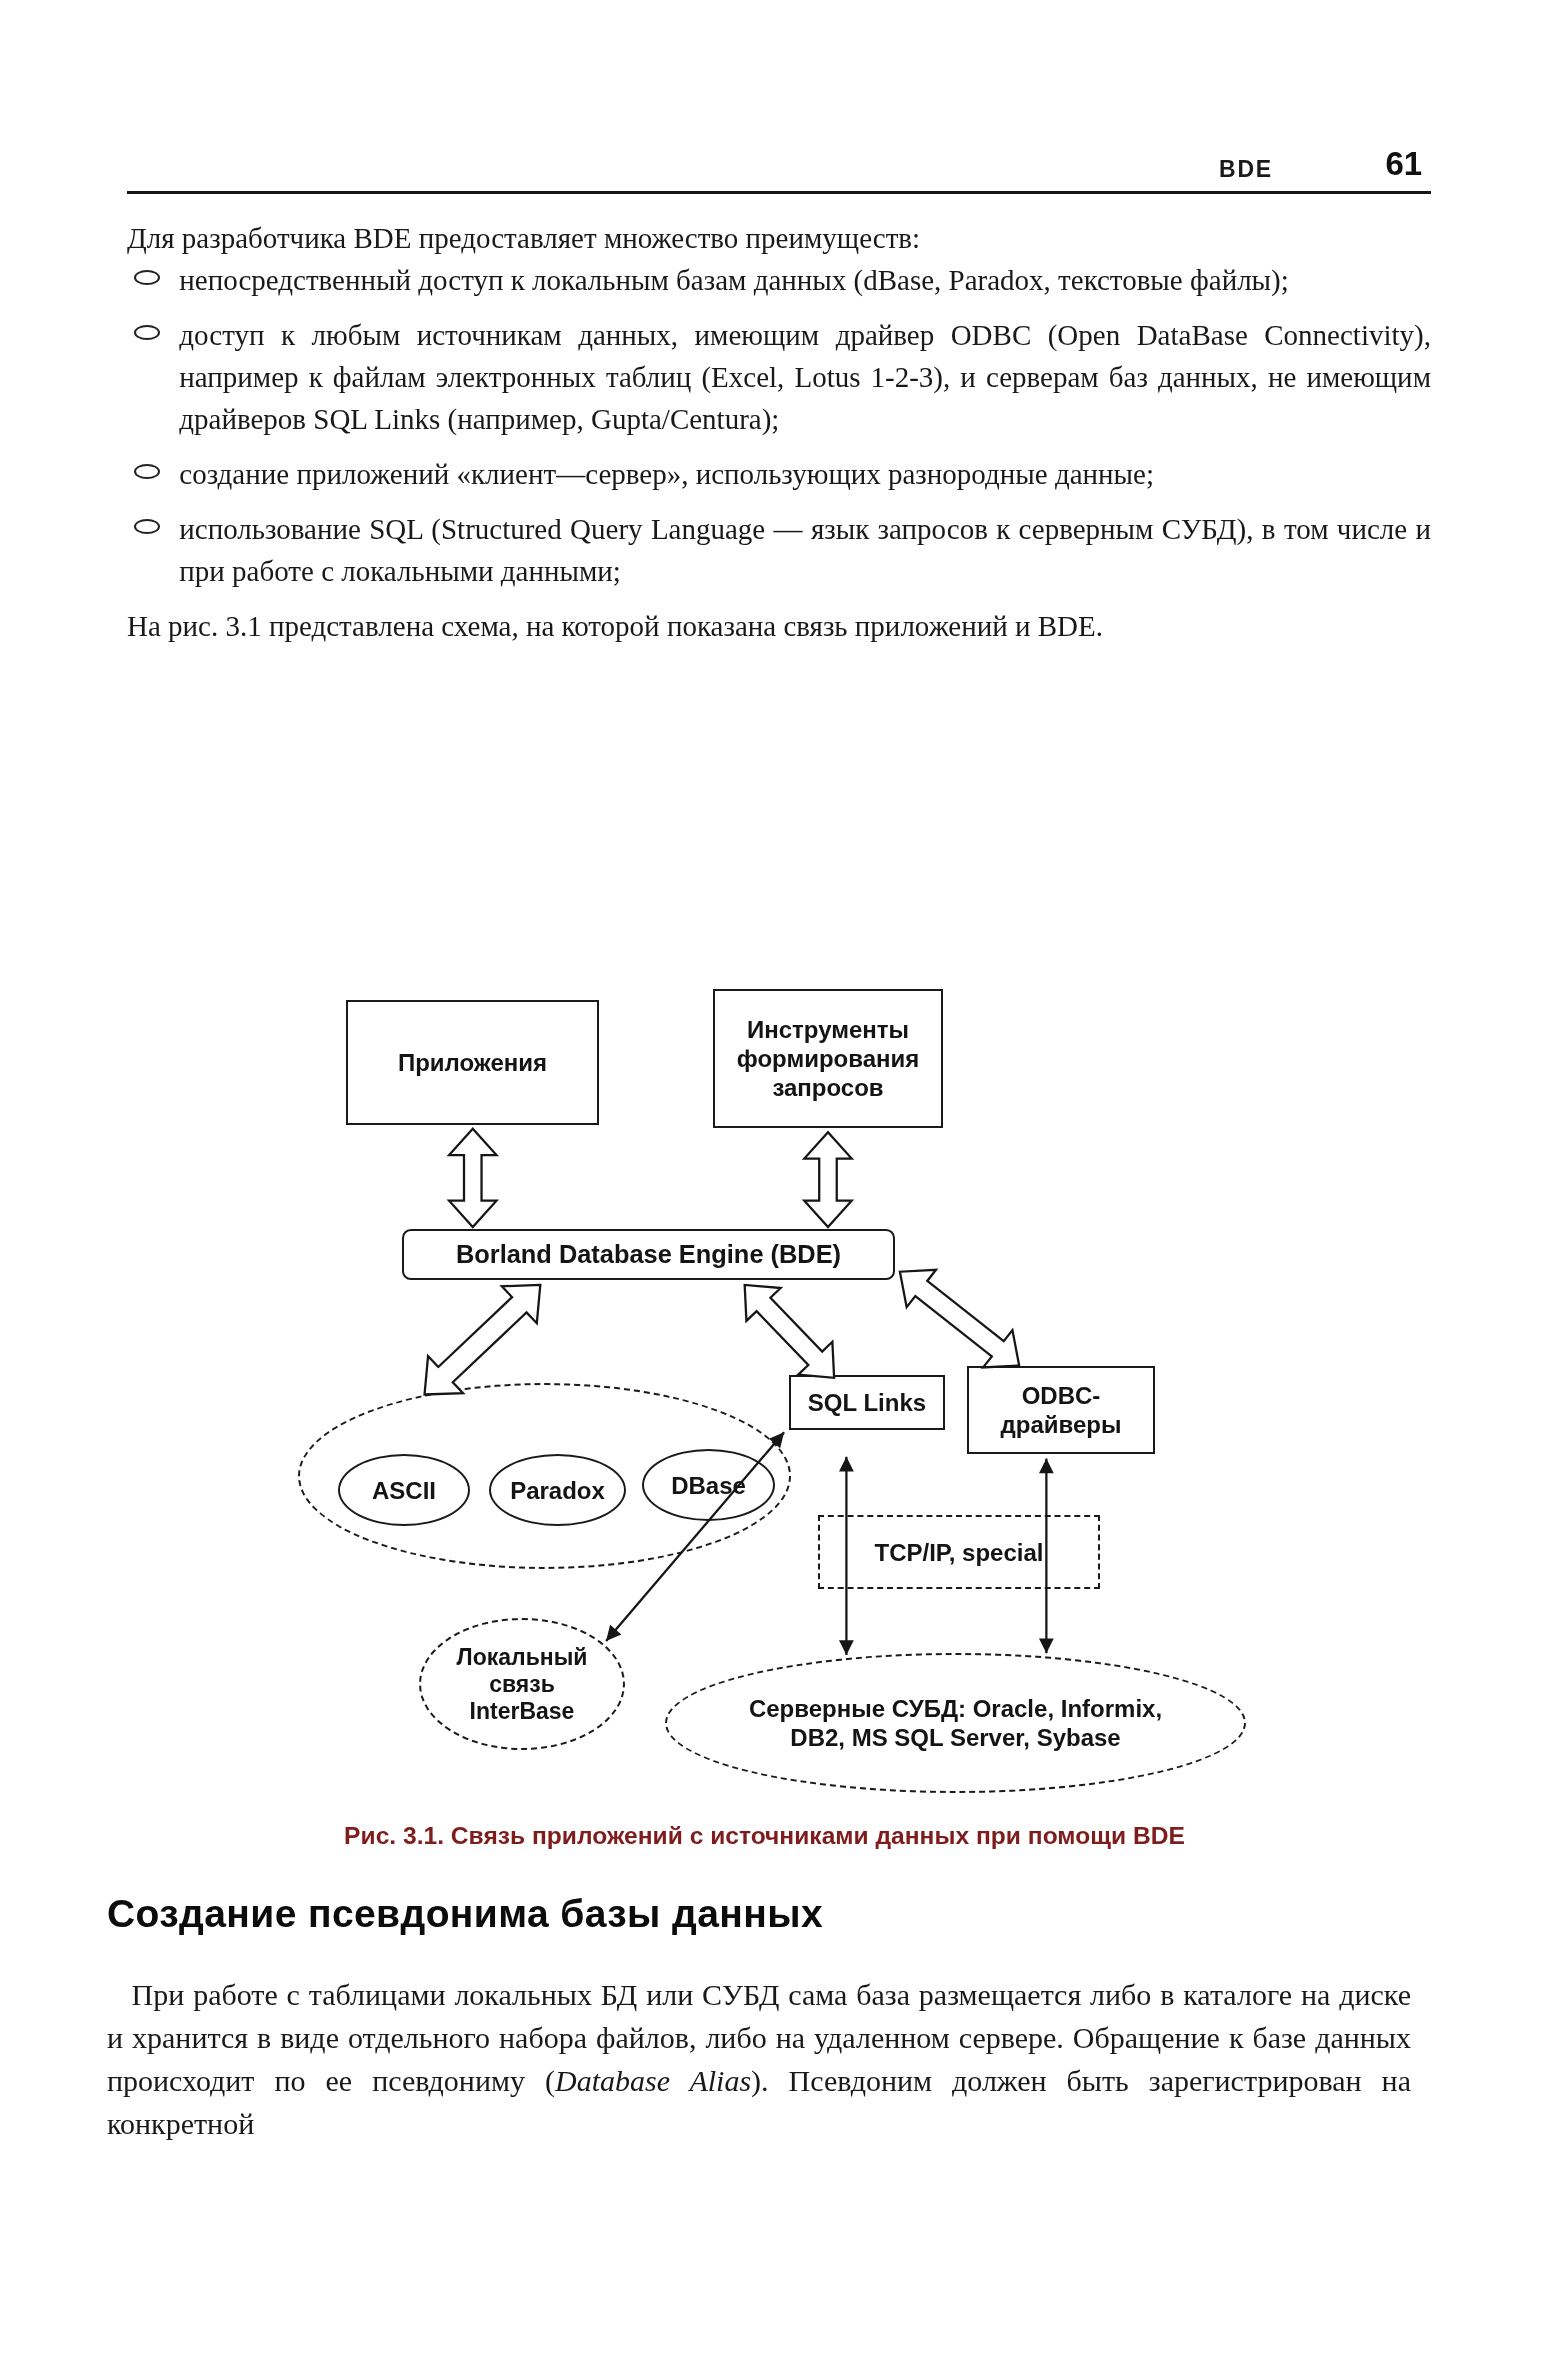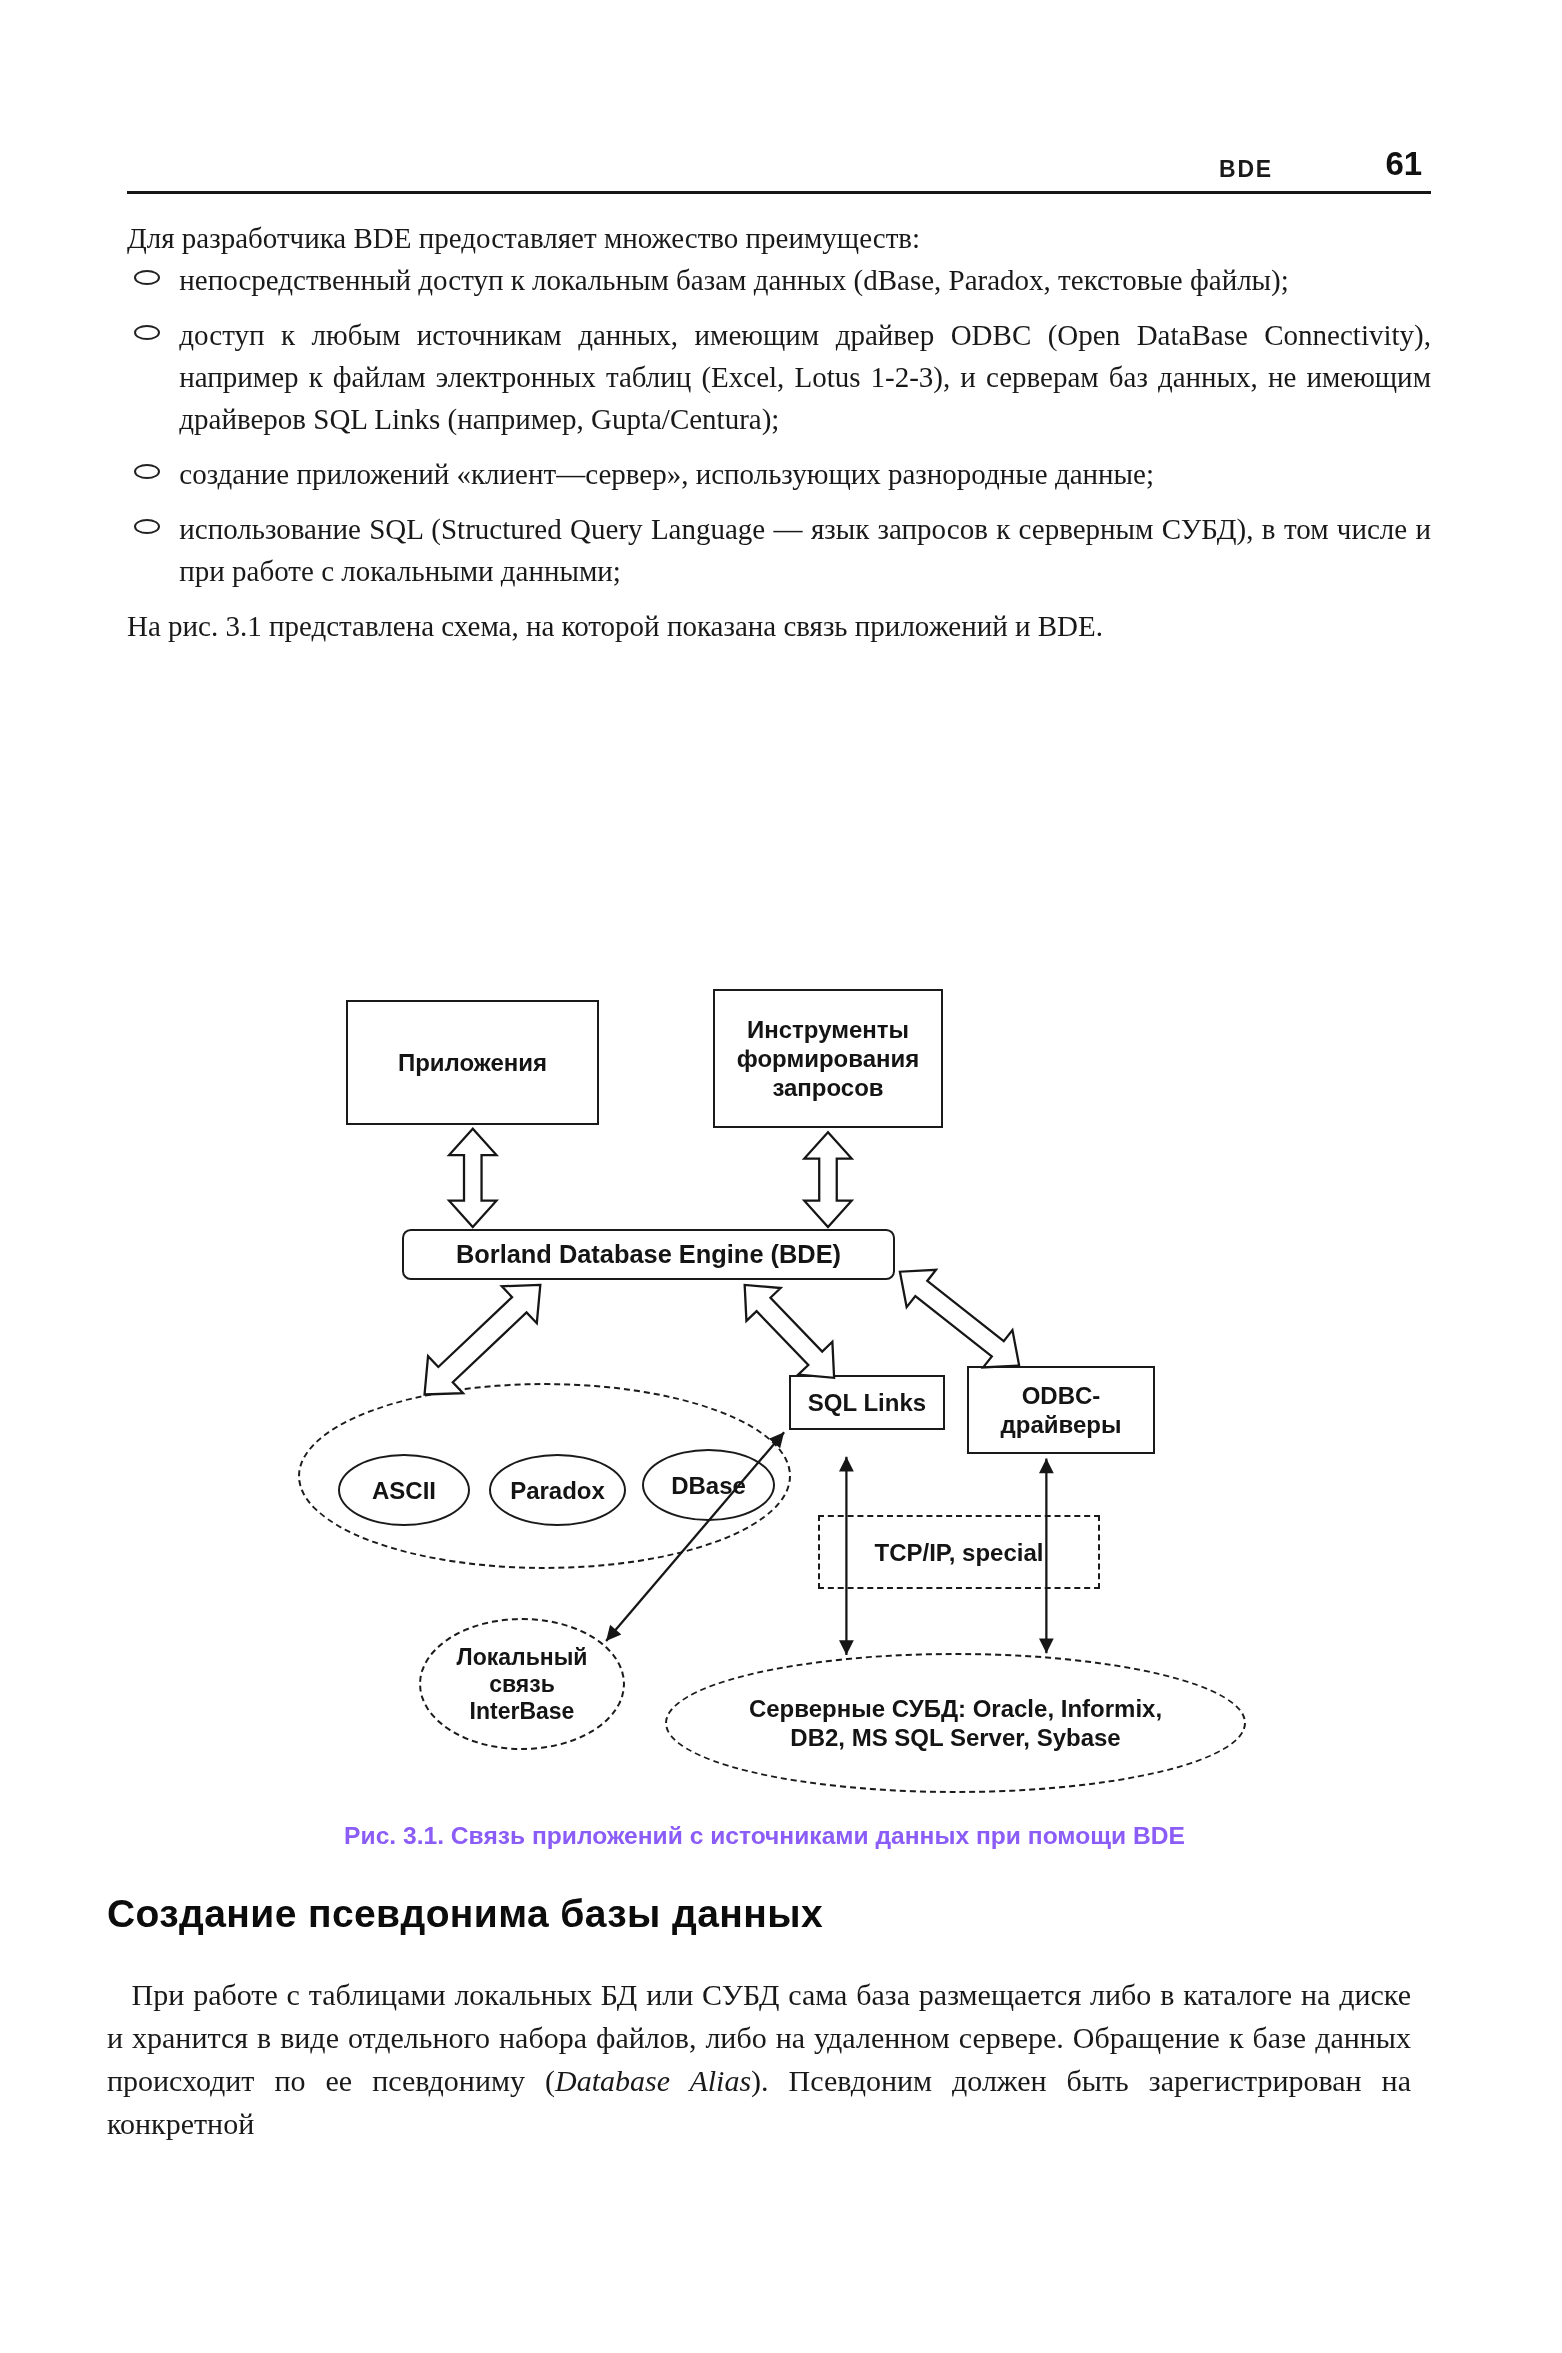--- a/index.html
+++ b/index.html
@@ -54,21 +54,21 @@
   .node.dashed{border-style:dashed;background:transparent;}
   .node.bde{font-weight:700;font-size:25.4px;}
   #arrows{position:absolute;left:0;top:0;pointer-events:none;z-index:6;}
   .block-arrow{fill:#ffffff;stroke:#161616;stroke-width:2.6;stroke-linejoin:miter;}
   .thin-arrow{stroke:#161616;stroke-width:2.6;}
   
   .bottom{position:absolute;left:107px;top:1822px;width:1315px;}
   .caption{
     margin:0 0 42px 0;text-align:center;
     font-family:"Liberation Sans",sans-serif;font-weight:700;
-    font-size:24.6px;color:#8b5cf6;
+    font-size:24.6px;color:#7f1d1d;
   }
   .caption b{font-weight:700;}
   .bottom h1{
     margin:0 0 37px 0;
     font-family:"Liberation Sans",sans-serif;font-weight:700;
     font-size:39px;color:#0c0c0c;letter-spacing:0.4px;
   }
   .closing{
     margin:0;font-size:30px;line-height:43px;text-align:justify;
     text-indent:24.6px;color:#191919;width:1304px;

